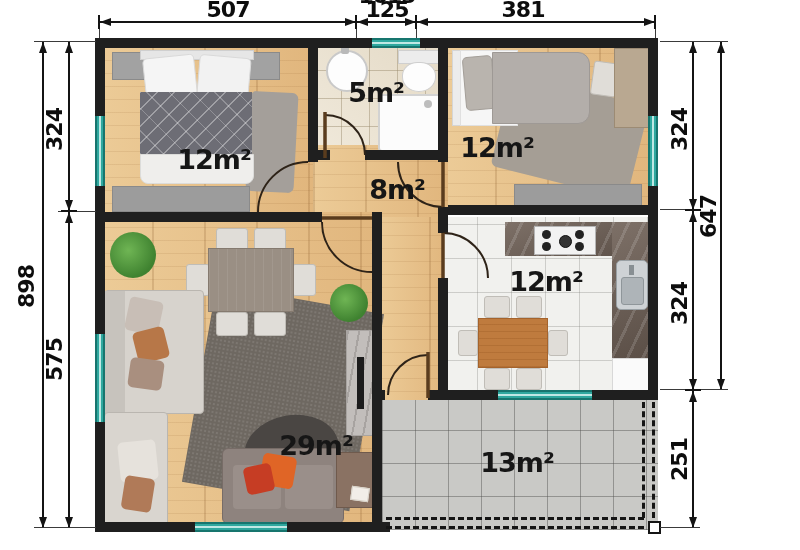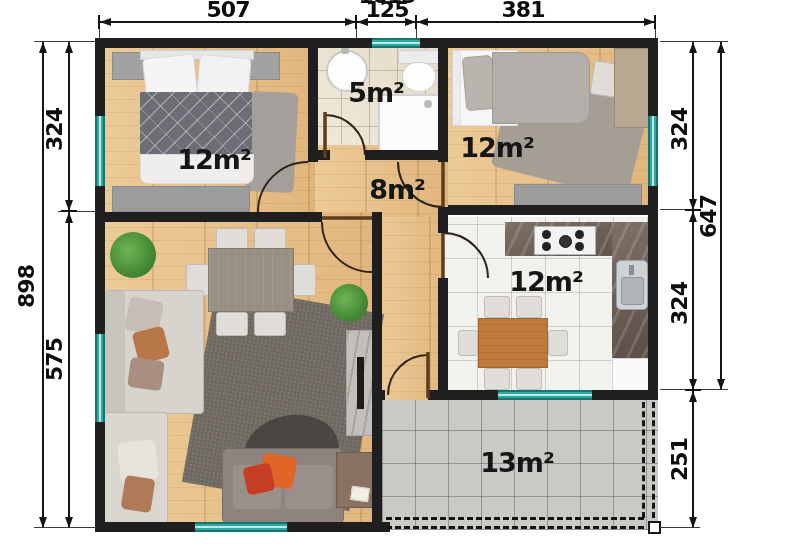--- a/index.html
+++ b/index.html
@@ -205,20 +205,21 @@
       <path d="M322,218 L372,218"></path>
       <path d="M428,352 L428,398"></path>
     </g>
   </svg>
 
   <div class="rl" style="left:214px;top:159px;">12m²</div>
   <div class="rl" style="left:376px;top:92px;">5m²</div>
   <div class="rl" style="left:497px;top:147px;">12m²</div>
   <div class="rl" style="left:397px;top:189px;">8m²</div>
   <div class="rl" style="left:546px;top:281px;">12m²</div>
+  <div class="rl" style="left:316px;top:445px;">29m²</div>
   <div class="rl" style="left:517px;top:462px;">13m²</div>
 
   <div class="dt" style="left:352px;top:-17px;">1013</div>
   <div class="dline" style="left:100px;top:21px;width:556px;height:2px;"></div>
   <div class="ext" style="left:99px;top:15px;width:1px;height:23px;"></div>
   <div class="ext" style="left:356px;top:15px;width:1px;height:23px;"></div>
   <div class="ext" style="left:416px;top:15px;width:1px;height:23px;"></div>
   <div class="ext" style="left:655px;top:15px;width:1px;height:23px;"></div>
   <div class="tick" style="left:98px;top:15px;width:2px;height:14px;"></div>
   <div class="tick" style="left:355px;top:15px;width:2px;height:14px;"></div>

